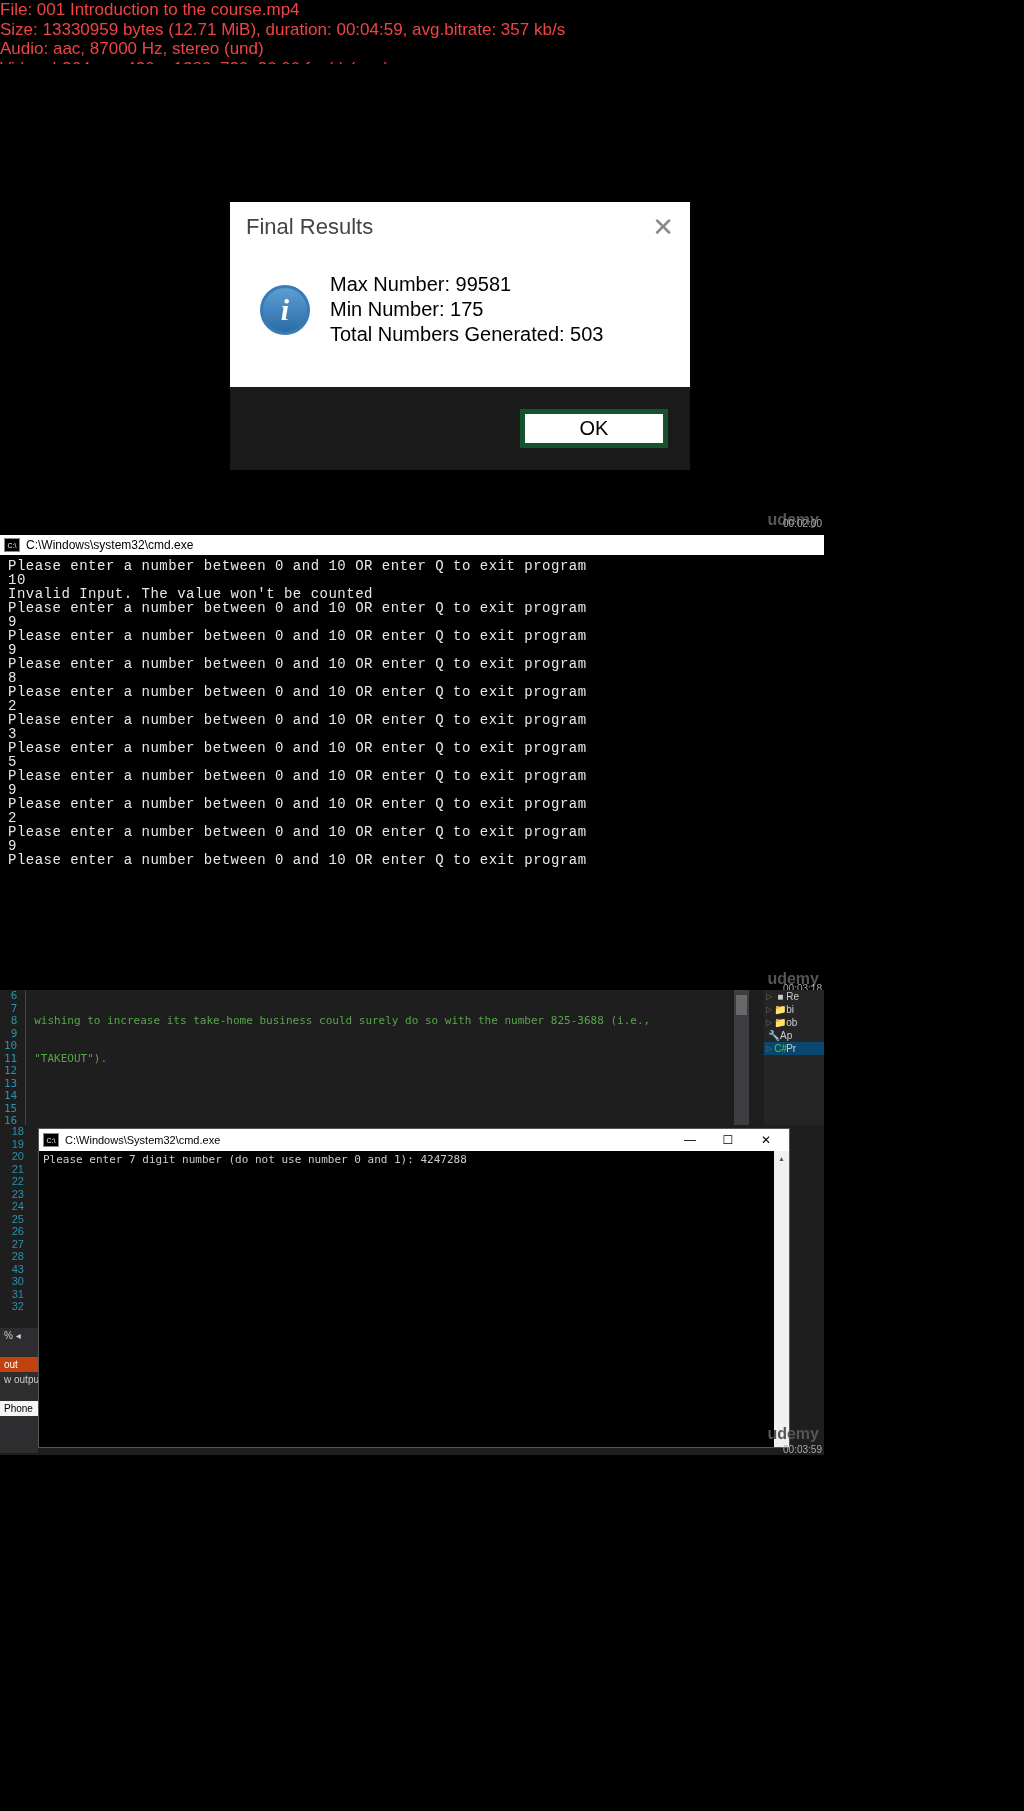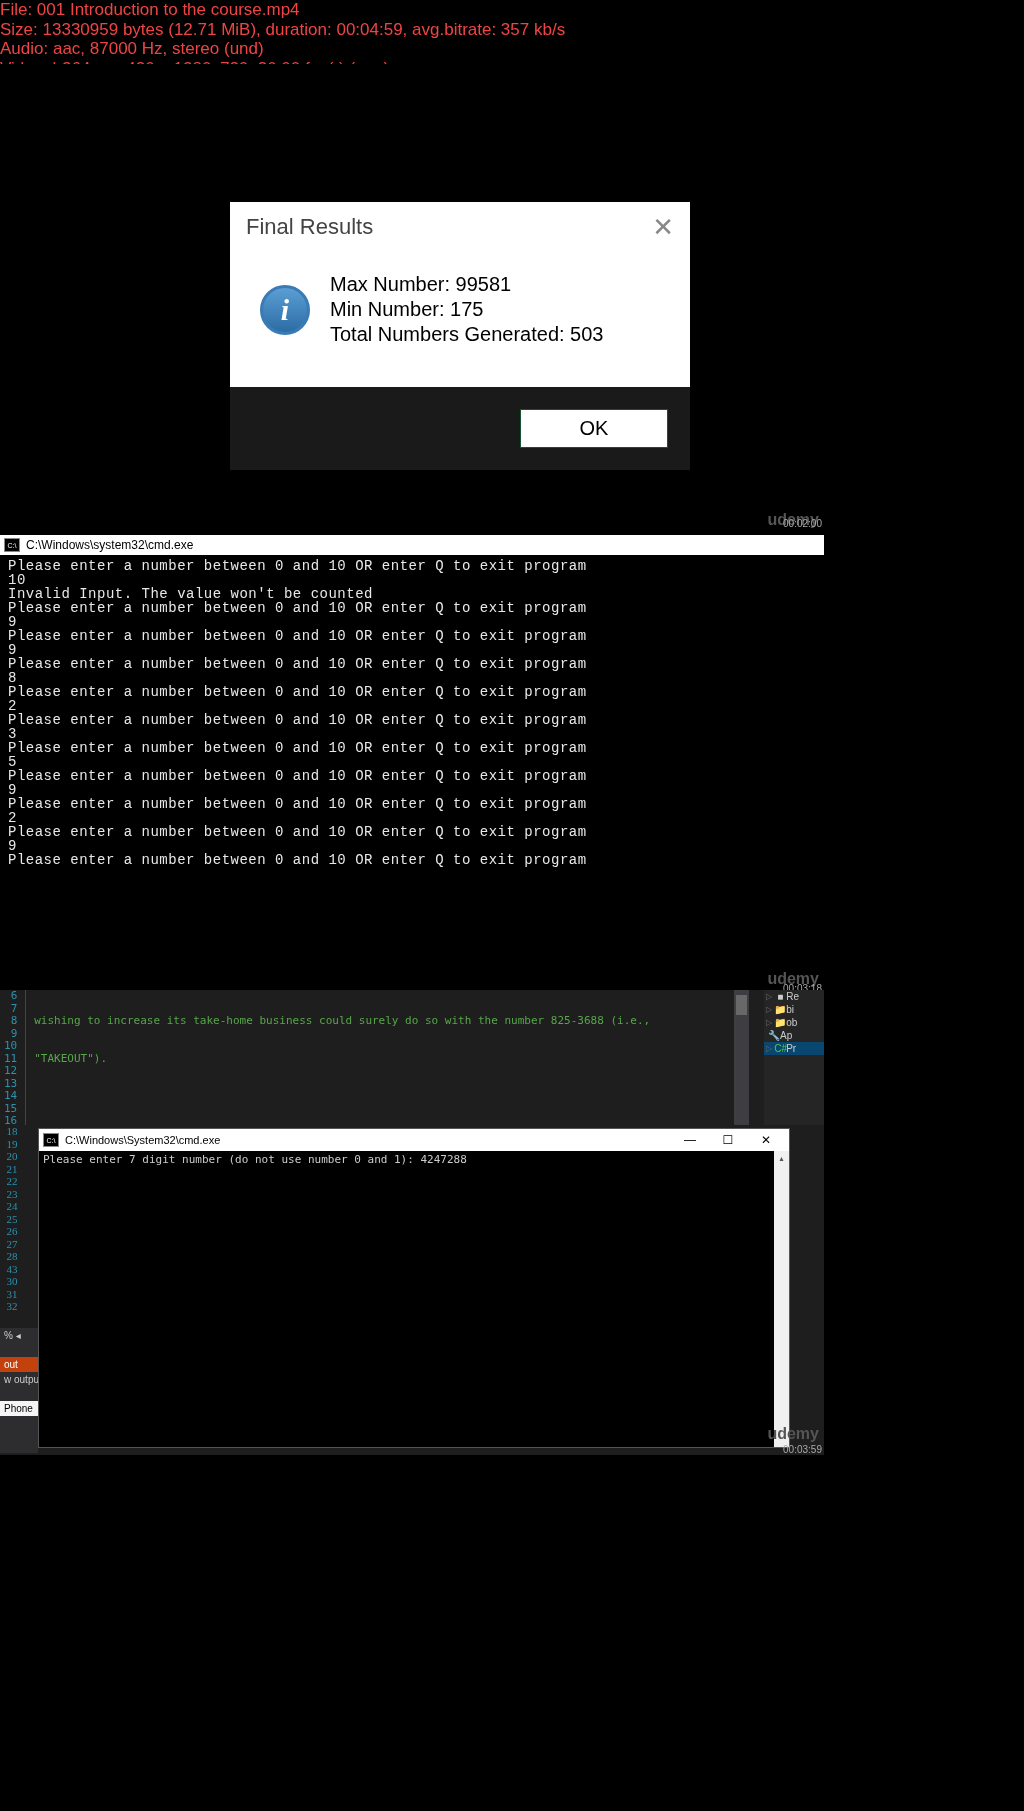--- a/index.html
+++ b/index.html
@@ -89,21 +89,21 @@
       line-height: 1.25;
     }
     .dialog-footer {
       background: #1a1a1a;
       padding: 22px;
       display: flex;
       justify-content: flex-end;
     }
     .ok-button {
       background: #fff;
-      border: 1px solid #14532d;
+      border: 5px solid #14532d;
       width: 148px;
       height: 39px;
       font-size: 20px;
       cursor: pointer;
     }
     .watermark1 {
       position: absolute;
       right: 5px;
       bottom: 0;
       color: #555;
@@ -335,23 +335,23 @@
     .bottom-tab.white {
       background: #f5f5f5;
       color: #000;
     }
     .line-numbers-bottom {
       position: absolute;
       left: 0;
       top: 135px;
       width: 30px;
       color: #2b91af;
-      font-family: Liberation Serif, serif;
+      font-family: Liberation Sans, sans-serif;
       font-size: 11px;
-      text-align: center;
+      text-align: right;
       padding-right: 6px;
       line-height: 12.5px;
       background: #1e1e1e;
     }
     .watermark3 {
       position: absolute;
       right: 5px;
       bottom: 12px;
       color: #555;
       font-size: 16px;

